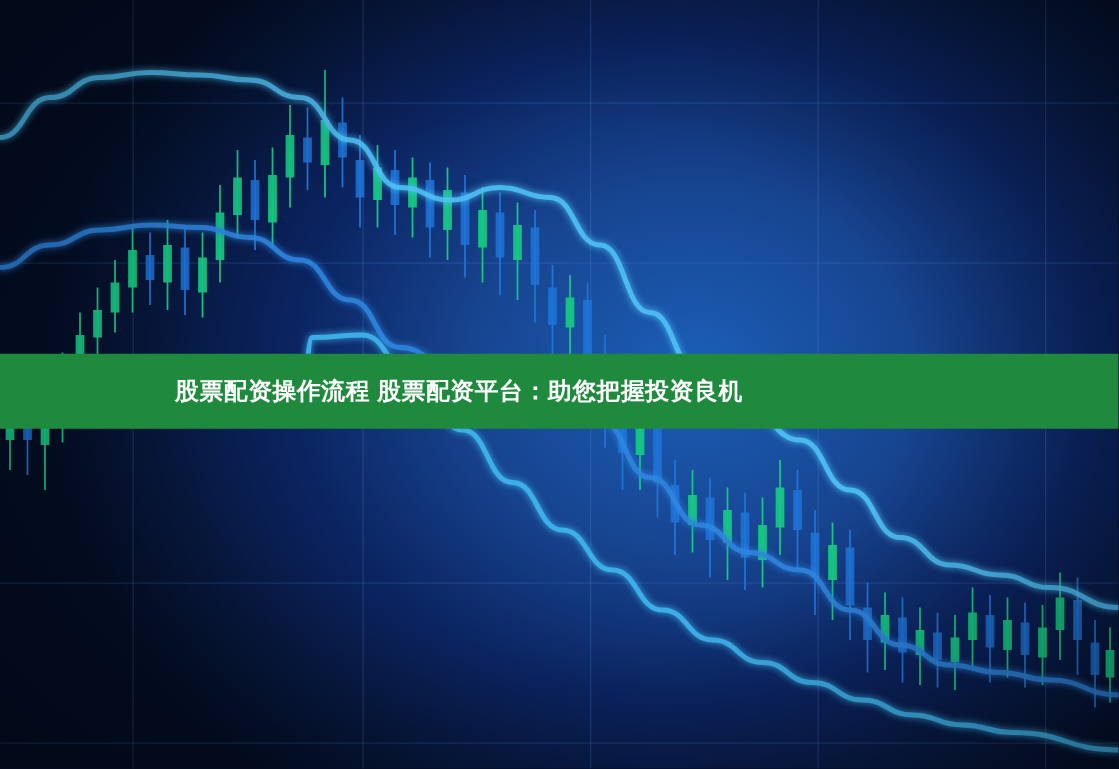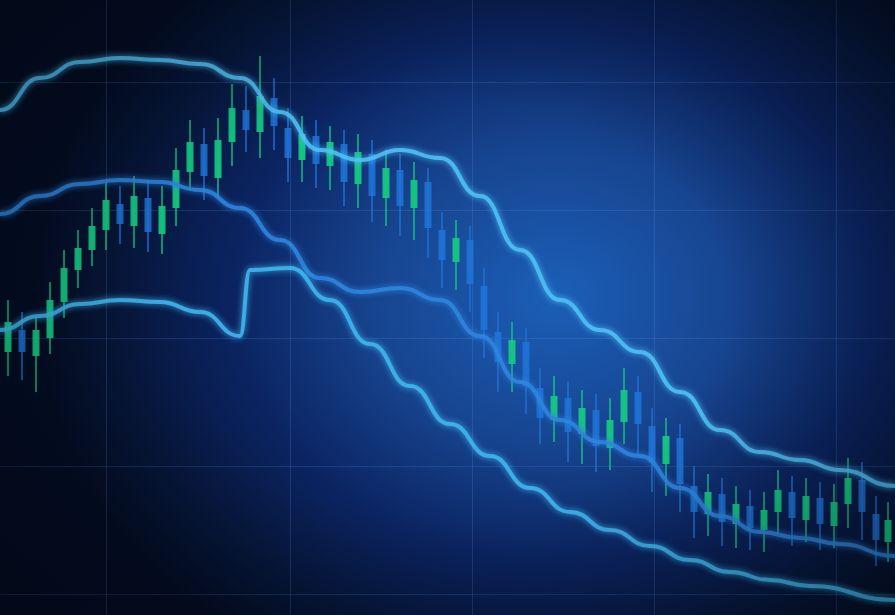--- a/index.html
+++ b/index.html
@@ -241,14 +241,17 @@
       </g>
     <g id="lines">
         <path d="M 0 110 C 20 110 20 78 40 78 C 60 78 60 62 80 62 C 100 62 100 58 120 58 C 140 58 140 60 160 60 C 180 60 180 64 200 64 C 220 64 220 78 240 78 C 260 78 260 112 280 112 C 300 112 300 150 320 150 C 340 150 340 160 360 160 C 380 160 380 150 400 150 C 420 150 420 158 440 158 C 460 158 460 196 480 196 C 500 196 500 250 520 250 C 540 250 540 300 560 300 C 580 300 580 330 600 330 C 620 330 620 352 640 352 C 660 352 660 392 680 392 C 700 392 700 430 720 430 C 740 430 740 452 760 452 C 780 452 780 460 800 460 C 820 460 820 470 840 470 C 867.5 470 867.5 486 895 486" fill="none" stroke="#4fc3f7" stroke-width="4" stroke-linecap="round" opacity="0.92" filter="url(#glow)"></path>
         <path d="M 0 214 C 20 214 20 196 40 196 C 60 196 60 184 80 184 C 100 184 100 180 120 180 C 140 180 140 182 160 182 C 180 182 180 190 200 190 C 220 190 220 208 240 208 C 260 208 260 240 280 240 C 300 240 300 278 320 278 C 340 278 340 292 360 292 C 380 292 380 288 400 288 C 420 288 420 300 440 300 C 460 300 460 336 480 336 C 500 336 500 382 520 382 C 540 382 540 420 560 420 C 580 420 580 442 600 442 C 620 442 620 456 640 456 C 660 456 660 488 680 488 C 700 488 700 516 720 516 C 740 516 740 532 760 532 C 780 532 780 538 800 538 C 820 538 820 544 840 544 C 867.5 544 867.5 556 895 556" fill="none" stroke="#2f86e0" stroke-width="4" stroke-linecap="round" opacity="0.92" filter="url(#glow)"></path>
         <path d="M 0 330 C 20 330 20 316 40 316 C 60 316 60 304 80 304 C 100 304 100 300 120 300 C 140 300 140 302 160 302 C 180 302 180 312 200 312 C 220 312 220 336 240 336 C 245 336 245 270 250 270 C 270 270 270 268 290 268 C 310 268 310 300 330 300 C 350 300 350 344 370 344 C 390 344 390 386 410 386 C 430 386 430 424 450 424 C 470 424 470 456 490 456 C 510 456 510 488 530 488 C 550 488 550 512 570 512 C 590 512 590 530 610 530 C 630 530 630 546 650 546 C 670 546 670 560 690 560 C 710 560 710 572 730 572 C 750 572 750 580 770 580 C 790 580 790 586 810 586 C 852.5 586 852.5 600 895 600" fill="none" stroke="#3fb8f0" stroke-width="4" stroke-linecap="round" opacity="0.92" filter="url(#glow)"></path>
       </g>
   </svg>
 
   <div class="bg-vignette"></div>
 
+  <div class="banner" id="banner" style="top: 283px; height: 60px; background: rgb(31, 138, 61);">
+    <div class="banner-title" style="color: rgb(255, 255, 255);">股票配资操作流程 股票配资平台：助您把握投资良机</div>
+  </div>
 
 </div>
 
 </body></html>

